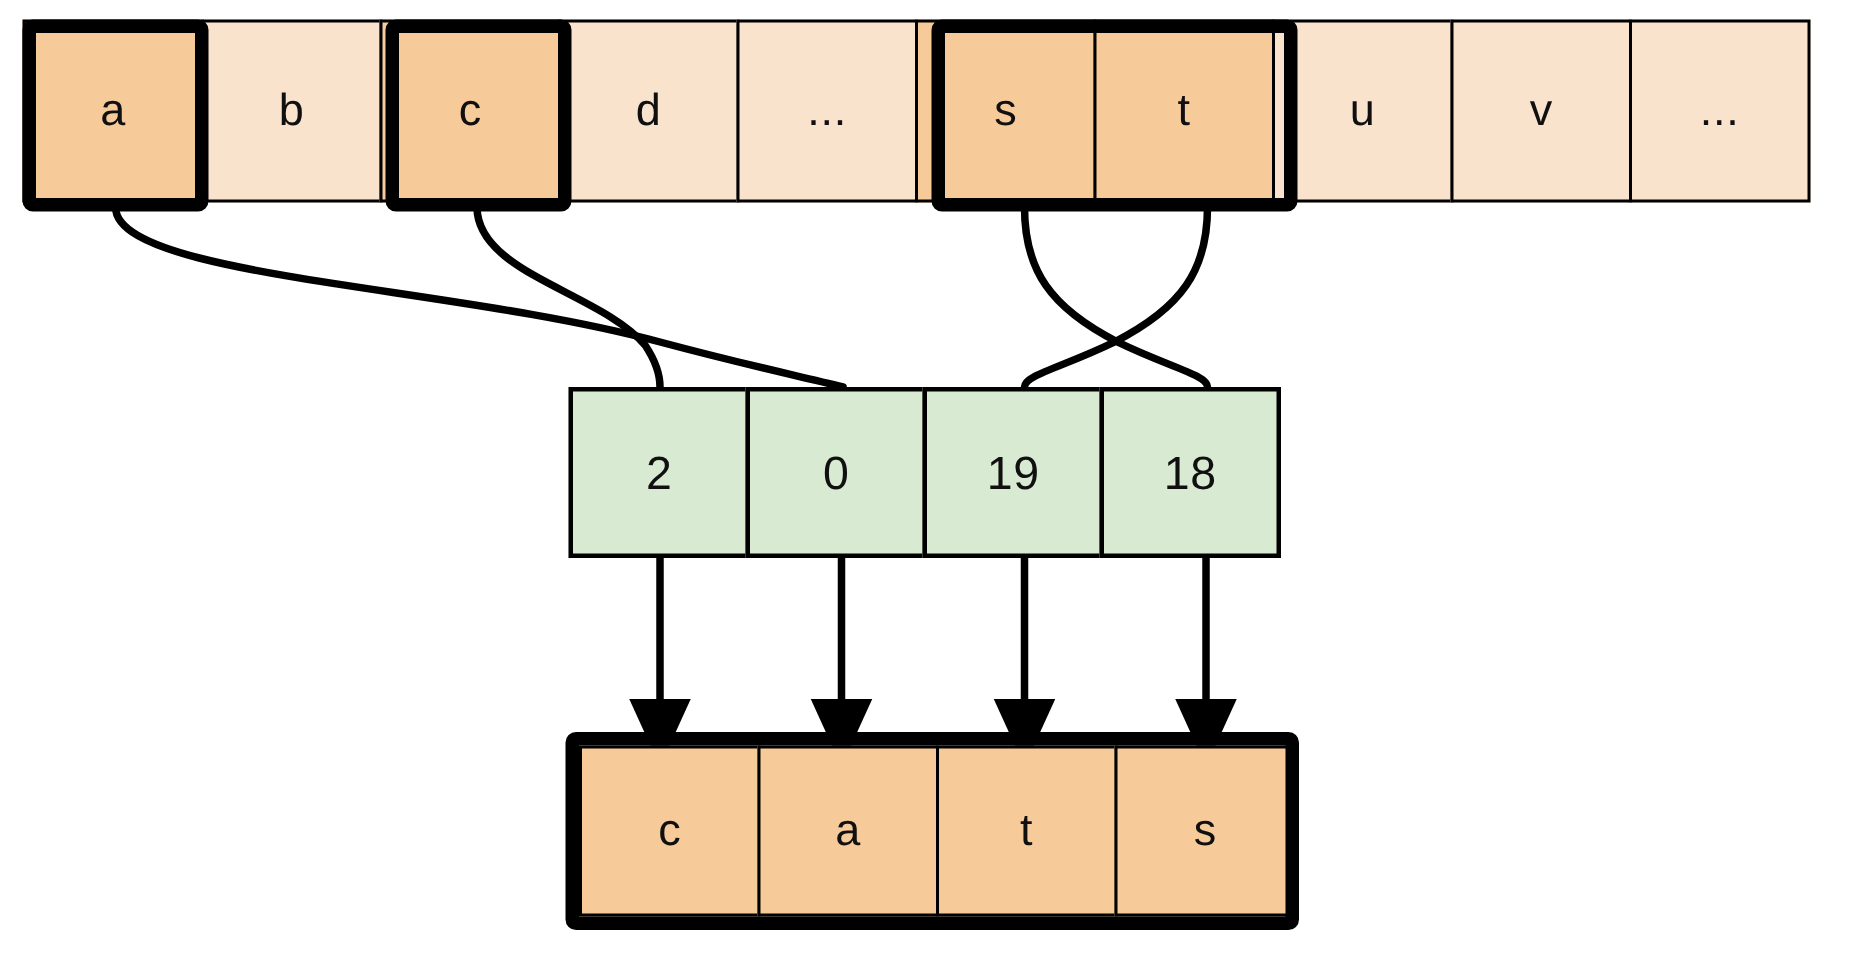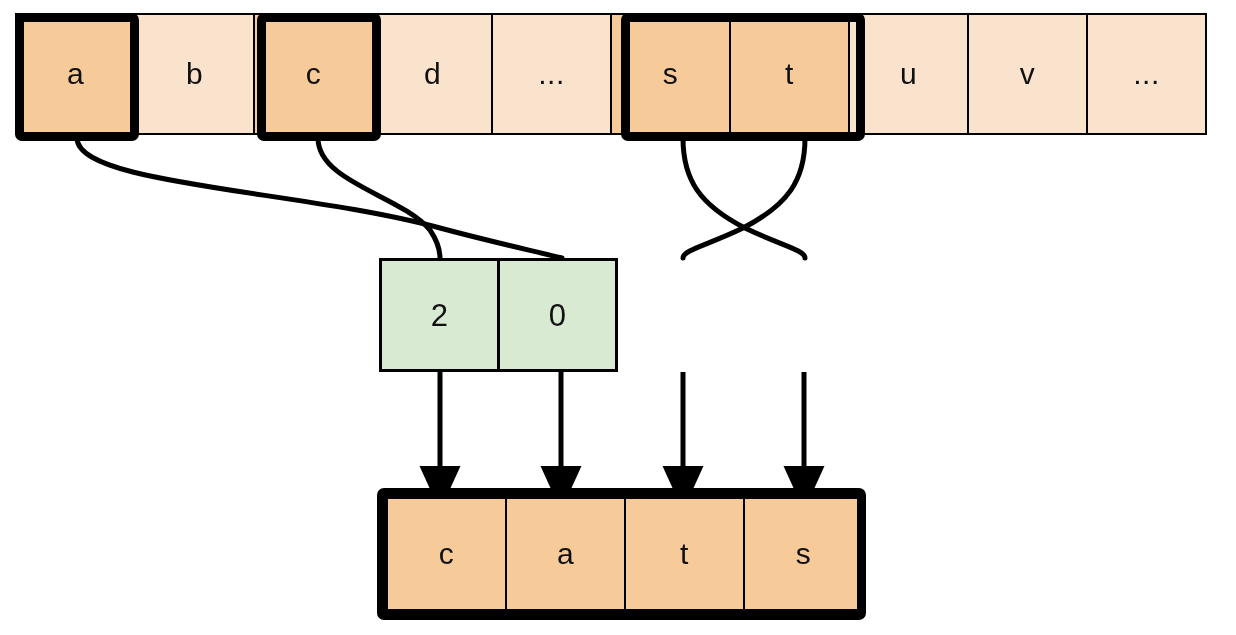--- a/index.html
+++ b/index.html
@@ -147,20 +147,22 @@
     <div class="cell">...</div>
   </div>
 
   <div class="selframe" style="left:15px;  top:13px; width:124px; height:128px;"></div>
   <div class="selframe" style="left:257px; top:13px; width:124px; height:128px;"></div>
   <div class="selframe" style="left:621px; top:13px; width:244px; height:128px;"></div>
 
   <div class="row" id="index-row">
     <div class="cell">2</div>
     <div class="cell">0</div>
+    <div class="cell">19</div>
+    <div class="cell">18</div>
   </div>
 
   <div class="row" id="output-row">
     <div class="cell">c</div>
     <div class="cell">a</div>
     <div class="cell">t</div>
     <div class="cell">s</div>
   </div>
   <div class="selframe" id="output-frame"></div>
 

